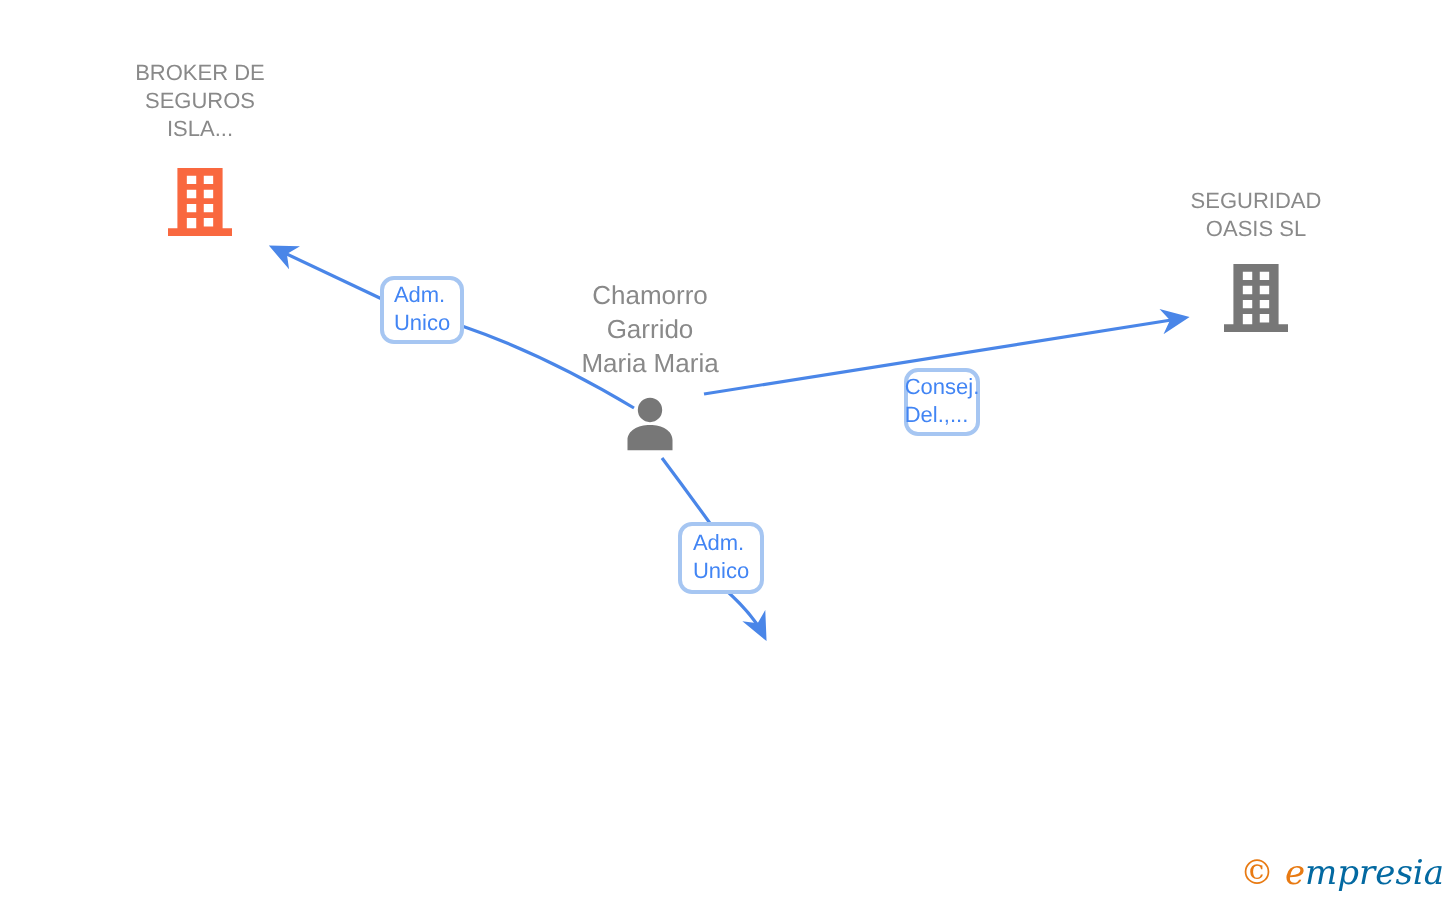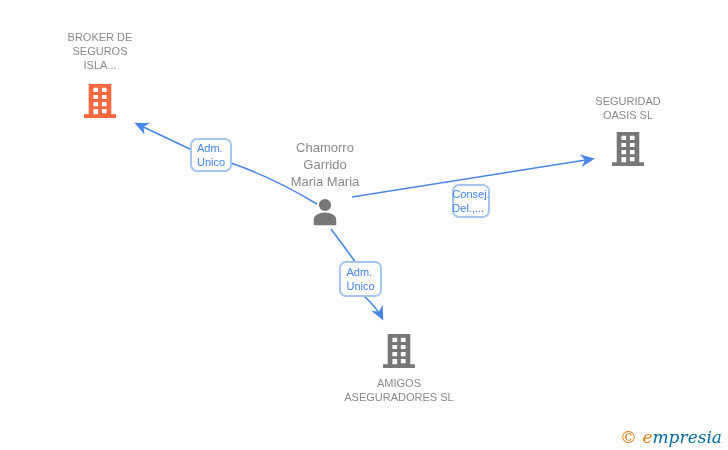--- a/index.html
+++ b/index.html
@@ -84,30 +84,20 @@
     <div class="node-label lbl-sm">SEGURIDAD OASIS SL</div>
     <svg class="icon" width="32" height="34" viewBox="0 0 34 36">
       <path fill-rule="evenodd" d="M5 0 H29 V32 H34 V36 H0 V32 H5 Z
                M10 4 h5 v4.5 h-5 Z M19 4 h5 v4.5 h-5 Z
                M10 11.5 h5 v4.5 h-5 Z M19 11.5 h5 v4.5 h-5 Z
                M10 19 h5 v4.5 h-5 Z M19 19 h5 v4.5 h-5 Z
                M19 26.5 h5 v4.5 h-5 Z M10 26.5 h5 v5.5 h-5 Z" fill="#777777"></path>
     </svg>
   </div>
 
-  <div class="node node-amigos">
-    <svg class="icon" width="32" height="34" viewBox="0 0 34 36">
-      <path fill-rule="evenodd" d="M5 0 H29 V32 H34 V36 H0 V32 H5 Z
-               M10 4 h5 v4.5 h-5 Z M19 4 h5 v4.5 h-5 Z
-               M10 11.5 h5 v4.5 h-5 Z M19 11.5 h5 v4.5 h-5 Z
-               M10 19 h5 v4.5 h-5 Z M19 19 h5 v4.5 h-5 Z
-               M19 26.5 h5 v4.5 h-5 Z M10 26.5 h5 v5.5 h-5 Z" fill="#777777"></path>
-    </svg>
-    <div class="node-label lbl-sm">AMIGOS ASEGURADORES SL</div>
-  </div>
 
   <div class="edge-label edge-label-adm1">Adm. Unico</div>
   <div class="edge-label edge-label-consej">Consej. Del.,...</div>
   <div class="edge-label edge-label-adm2">Adm. Unico</div>
 
   <div class="footer-logo">
     <span class="c-orange">©</span>
     <span class="c-orange">e</span><span class="c-teal">mpresia</span>
   </div>
 

